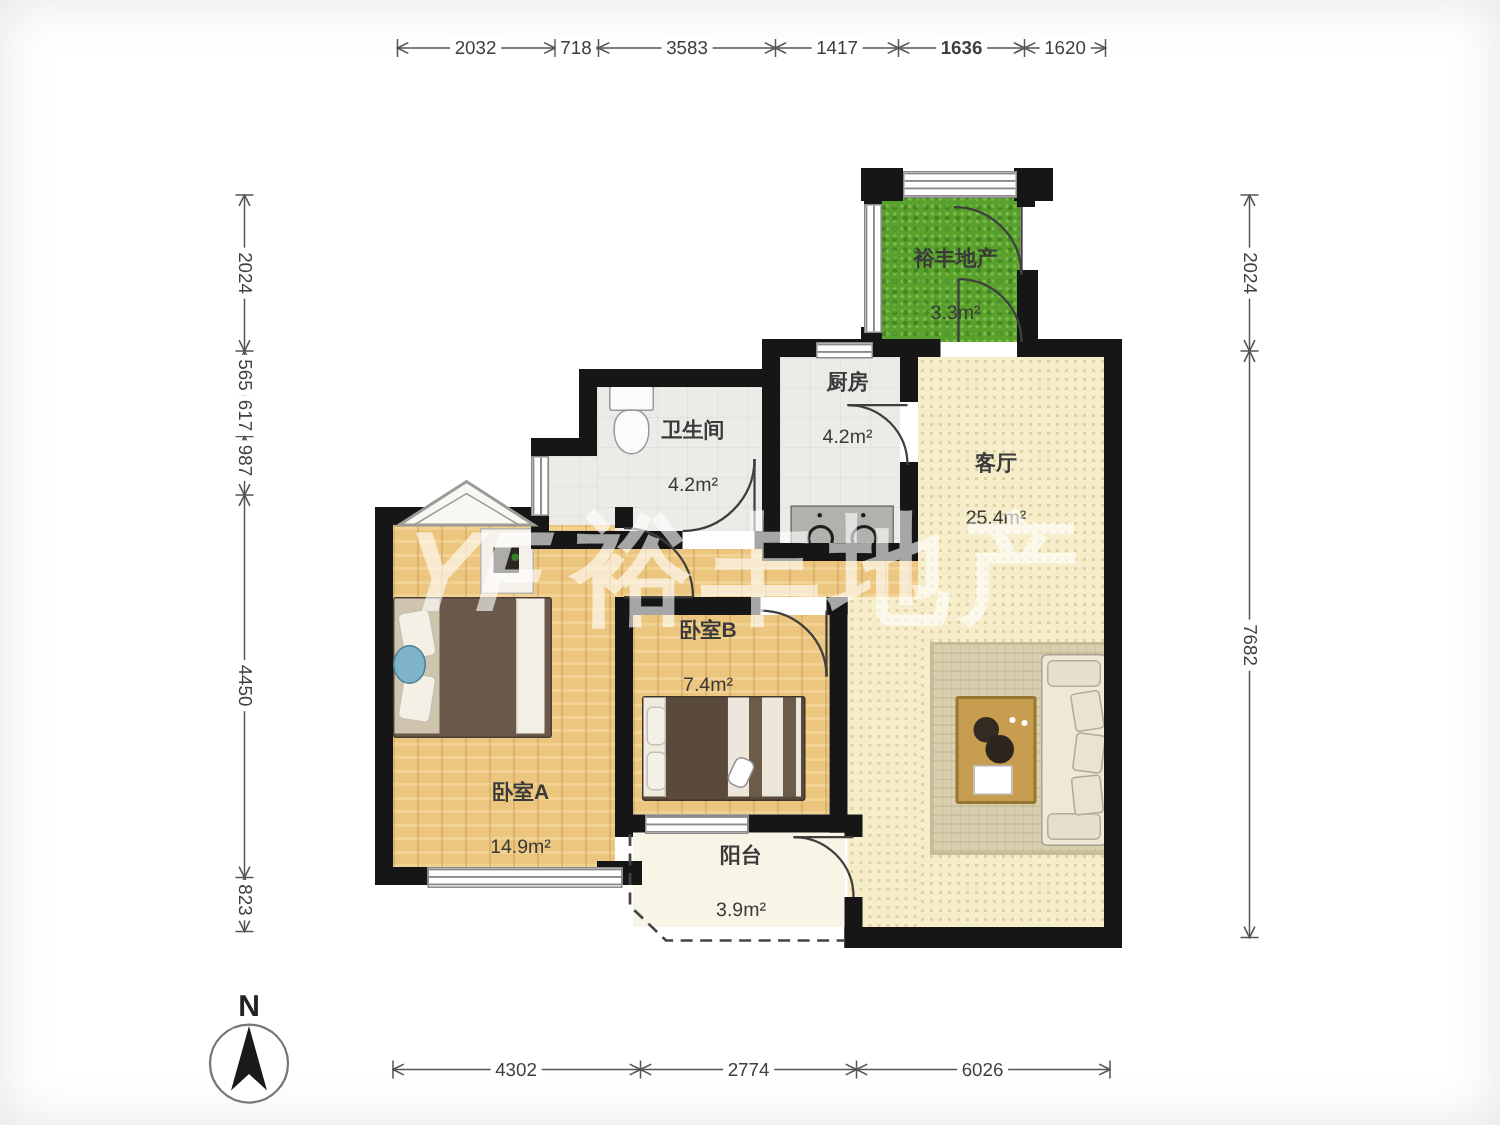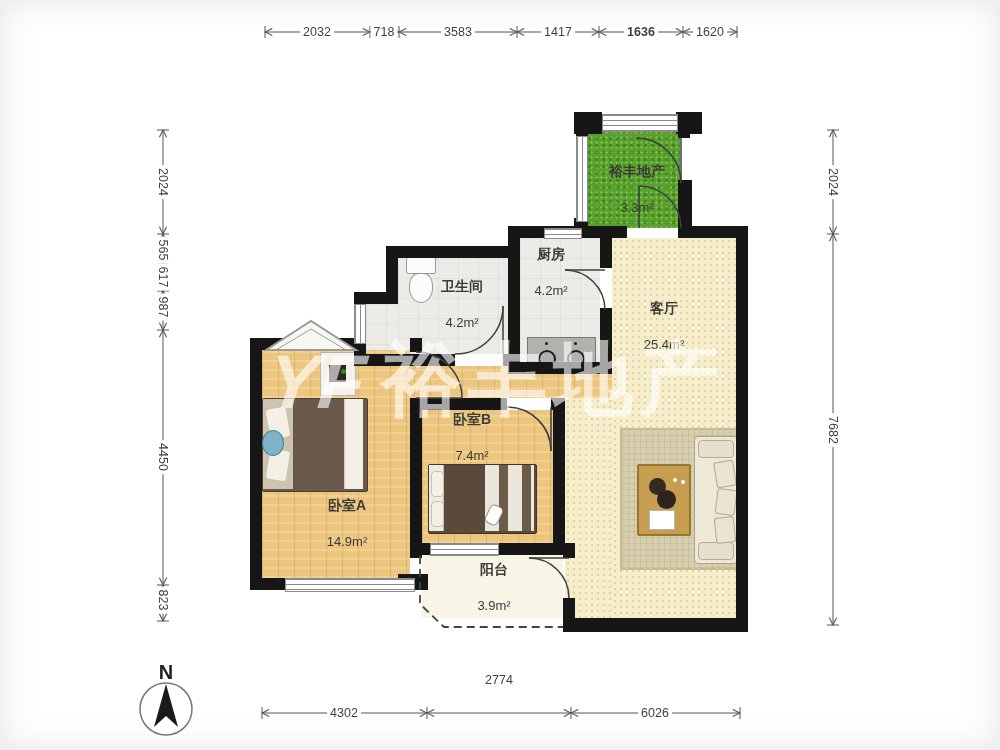--- a/index.html
+++ b/index.html
@@ -250,54 +250,54 @@
         <line x1="827" y1="625" x2="839" y2="625"></line>
       <line x1="833" y1="130" x2="833" y2="234" marker-start="url(#arr)" marker-end="url(#arr)"></line>
       <line x1="833" y1="234" x2="833" y2="625" marker-start="url(#arr)" marker-end="url(#arr)"></line>
     </g>
   </svg>
 
   <div class="abs room-label" style="left:637px;top:190px;">
     <span class="rname">裕丰地产</span>
     <span class="rarea">3.3m²</span>
   </div>
-  <div class="abs room-label" style="left:551px;top:273px;">
+  <div class="abs room-label" style="left:565px;top:273px;">
     <span class="rname">厨房</span>
     <span class="rarea">4.2m²</span>
   </div>
   <div class="abs room-label" style="left:462px;top:305px;">
     <span class="rname">卫生间</span>
     <span class="rarea">4.2m²</span>
   </div>
   <div class="abs room-label" style="left:664px;top:327px;">
     <span class="rname">客厅</span>
     <span class="rarea">25.4m²</span>
   </div>
   <div class="abs room-label" style="left:472px;top:438px;">
     <span class="rname">卧室B</span>
     <span class="rarea">7.4m²</span>
   </div>
-  <div class="abs room-label" style="left:347px;top:524px;">
+  <div class="abs room-label" style="left:347px;top:546px;">
     <span class="rname">卧室A</span>
     <span class="rarea">14.9m²</span>
   </div>
   <div class="abs room-label" style="left:494px;top:588px;">
     <span class="rname">阳台</span>
     <span class="rarea">3.9m²</span>
   </div>
 
   <span class="abs dim-label" style="left:317px;top:32px;">2032</span>
   <span class="abs dim-label" style="left:384px;top:32px;">718</span>
   <span class="abs dim-label" style="left:458px;top:32px;">3583</span>
   <span class="abs dim-label" style="left:558px;top:32px;">1417</span>
   <span class="abs dim-label" style="left:641px;top:32px;font-weight:bold;">1636</span>
   <span class="abs dim-label" style="left:710px;top:32px;">1620</span>
 
   <span class="abs dim-label" style="left:344px;top:713px;">4302</span>
-  <span class="abs dim-label" style="left:499px;top:680px;">2774</span>
+  <span class="abs dim-label" style="left:499px;top:713px;">2774</span>
   <span class="abs dim-label" style="left:655px;top:713px;">6026</span>
 
   <span class="abs dim-label rot" style="left:163px;top:182px;">2024</span>
   <span class="abs dim-label rot" style="left:163px;top:250px;">565</span>
   <span class="abs dim-label rot" style="left:163px;top:277px;">617</span>
   <span class="abs dim-label rot" style="left:163px;top:307px;">987</span>
   <span class="abs dim-label rot" style="left:163px;top:457px;">4450</span>
   <span class="abs dim-label rot" style="left:163px;top:600px;">823</span>
 
   <span class="abs dim-label rot" style="left:833px;top:182px;">2024</span>

